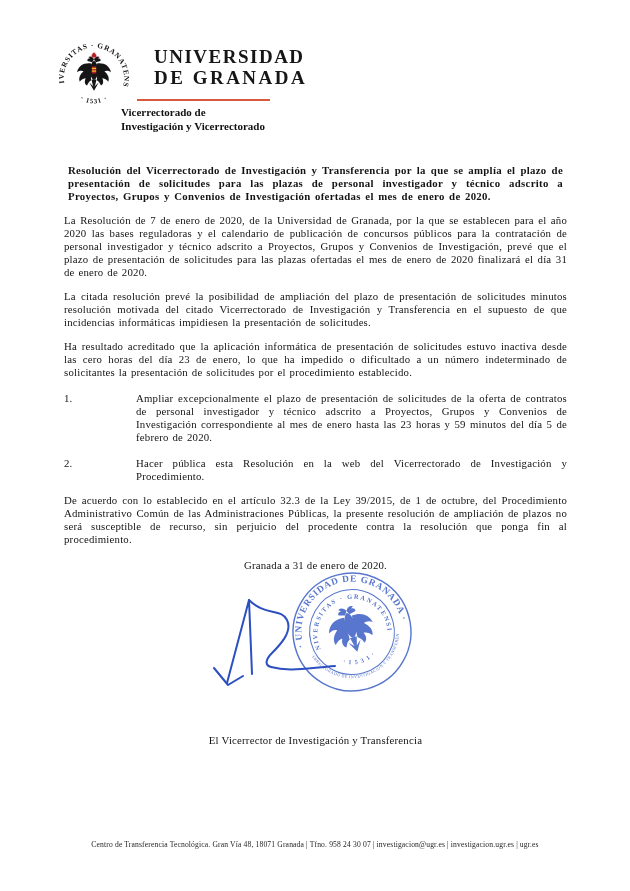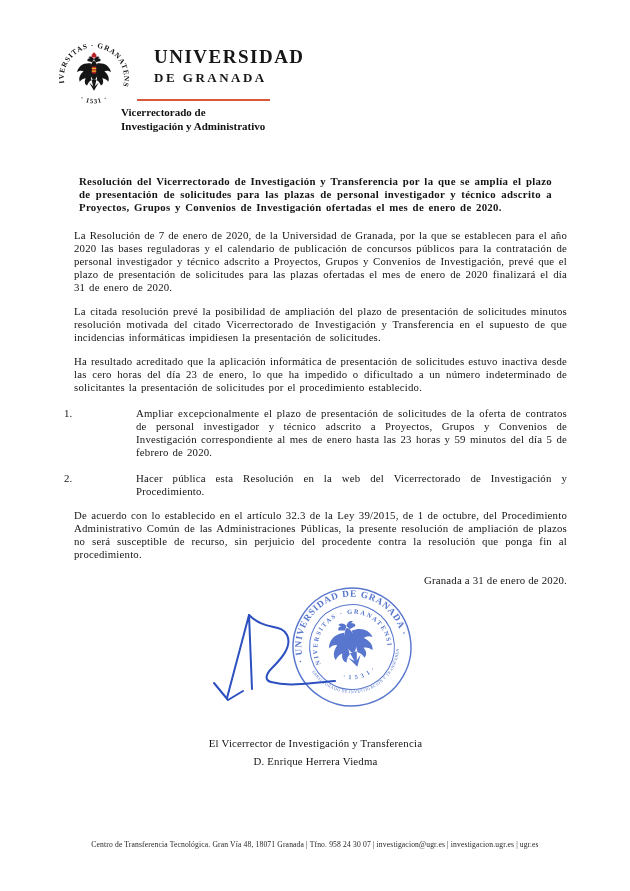--- a/index.html
+++ b/index.html
@@ -9,42 +9,42 @@
     background:#ffffff;
     font-family:"Liberation Serif","DejaVu Serif",serif;
     color:var(--ink,#141414);
     overflow:hidden;
   }
   
   .header{position:absolute;left:0;top:0;width:630px;height:155px;}
   .seal-logo{position:absolute;left:59px;top:41px;width:70px;height:70px;}
   .wordmark{position:absolute;left:154px;top:46px;}
   .wm-line1{font-size:19px;font-weight:bold;letter-spacing:1.5px;line-height:21px;color:#161616;}
-  .wm-line2{font-size:13px;font-weight:bold;letter-spacing:2.5px;line-height:21px;color:#161616;}
+  .wm-line2{font-size:19px;font-weight:bold;letter-spacing:2.5px;line-height:21px;color:#161616;}
   .redline{position:absolute;left:137px;top:99px;width:133px;height:2px;background:var(--accent,#d9593d);}
   .office{position:absolute;left:121px;top:106px;font-size:11px;font-weight:bold;line-height:13.5px;color:#111;}
   
   .main{position:absolute;left:64px;top:160px;width:503px;}
   .doc-title{
     font-size:10.8px;font-weight:bold;line-height:13px;
-    text-align:justify;letter-spacing:0.3px;word-spacing:1.5px;margin:15px;
+    text-align:justify;letter-spacing:0.3px;word-spacing:1.5px;margin:4px;
   }
   .para{
     font-size:10.8px;line-height:13px;text-align:justify;
-    letter-spacing:0.2px;word-spacing:1px;margin:11px 0 0 10px;
+    letter-spacing:0.2px;word-spacing:1px;margin:11px 0 0 0;
   }
   .list-item{display:flex;margin:13px 0 0 0;}
   .list-num{width:36px;flex:0 0 36px;font-size:10.8px;line-height:13px;}
   .list-text{flex:1;font-size:10.8px;line-height:13px;text-align:justify;letter-spacing:0.2px;word-spacing:1px;margin-left:36px;}
-  .dateline{font-size:10.8px;line-height:13px;text-align:right;margin:13px 0 0 0;letter-spacing:0.2px;}
+  .dateline{font-size:10.8px;line-height:13px;text-align:center;margin:13px 0 0 0;letter-spacing:0.2px;}
   
   .sig-area{position:relative;height:142px;margin-top:4px;}
   .signature-svg{position:absolute;left:143px;top:12px;width:138px;height:112px;}
   .stamp-svg{position:absolute;left:226px;top:-6px;width:124px;height:124px;transform:rotate(-15deg);opacity:0.92;}
-  .signer{font-size:10.8px;line-height:13.5px;text-align:center;letter-spacing:0.2px;margin:4px;}
+  .signer{font-size:10.8px;line-height:13.5px;text-align:center;letter-spacing:0.2px;margin:16px;}
   
   .footer{
     position:absolute;left:0;top:840px;width:630px;
     font-size:7.6px;letter-spacing:0.15px;text-align:center;color:#1d1d1d;
   }
   .hidden-defs{position:absolute;width:0;height:0;overflow:hidden;}
 </style>
 </head>
 <body>
 
@@ -89,21 +89,21 @@
       </g>
     </svg>
 
     <div class="wordmark">
       <div class="wm-line1">UNIVERSIDAD</div>
       <div class="wm-line2">DE GRANADA</div>
     </div>
     <div class="redline"></div>
     <div class="office">
       <div>Vicerrectorado de</div>
-      <div>Investigación y Administrativo</div>
+      <div>Investigación y Vicerrectorado</div>
     </div>
   </div>
 
   <div class="main">
     <p class="doc-title">Resolución del Vicerrectorado de Investigación y Transferencia por la que se amplía el plazo de presentación de solicitudes para las plazas de personal investigador y técnico adscrito a Proyectos, Grupos y Convenios de Investigación ofertadas el mes de enero de 2020.</p>
 
     <p class="para">La Resolución de 7 de enero de 2020, de la Universidad de Granada, por la que se establecen para el año 2020 las bases reguladoras y el calendario de publicación de concursos públicos para la contratación de personal investigador y técnico adscrito a Proyectos, Grupos y Convenios de Investigación, prevé que el plazo de presentación de solicitudes para las plazas ofertadas el mes de enero de 2020 finalizará el día 31 de enero de 2020.</p>
     <p class="para">La citada resolución prevé la posibilidad de ampliación del plazo de presentación de solicitudes minutos resolución motivada del citado Vicerrectorado de Investigación y Transferencia en el supuesto de que incidencias informáticas impidiesen la presentación de solicitudes.</p>
     <p class="para">Ha resultado acreditado que la aplicación informática de presentación de solicitudes estuvo inactiva desde las cero horas del día 23 de enero, lo que ha impedido o dificultado a un número indeterminado de solicitantes la presentación de solicitudes por el procedimiento establecido.</p>
 
@@ -152,18 +152,17 @@
       <svg class="signature-svg" viewBox="0 0 138 112">
         <g fill="none" stroke="var(--sig,#2d50c0)" stroke-width="2" stroke-linecap="round" stroke-linejoin="round">
           <path d="M20 95 L42 12 L45 86"></path>
           <path d="M7 80 L21 97 L36 88"></path>
           <path d="M42 12 C58 28 74 20 80 32 C86 44 72 58 65 65 C59 71 57 77 64 79 C82 84 100 80 128 78"></path>
         </g>
       </svg>
     </div>
 
     <p class="signer">El Vicerrector de Investigación y Transferencia</p>
-    <p class="signer">D. Enrique Herrera Viedma</p>
   </div>
 
   <div class="footer">Centro de Transferencia Tecnológica. Gran Vía 48, 18071 Granada | Tfno. 958 24 30 07 | investigacion@ugr.es | investigacion.ugr.es | ugr.es</div>
 
 </div>
 
 </body></html>

